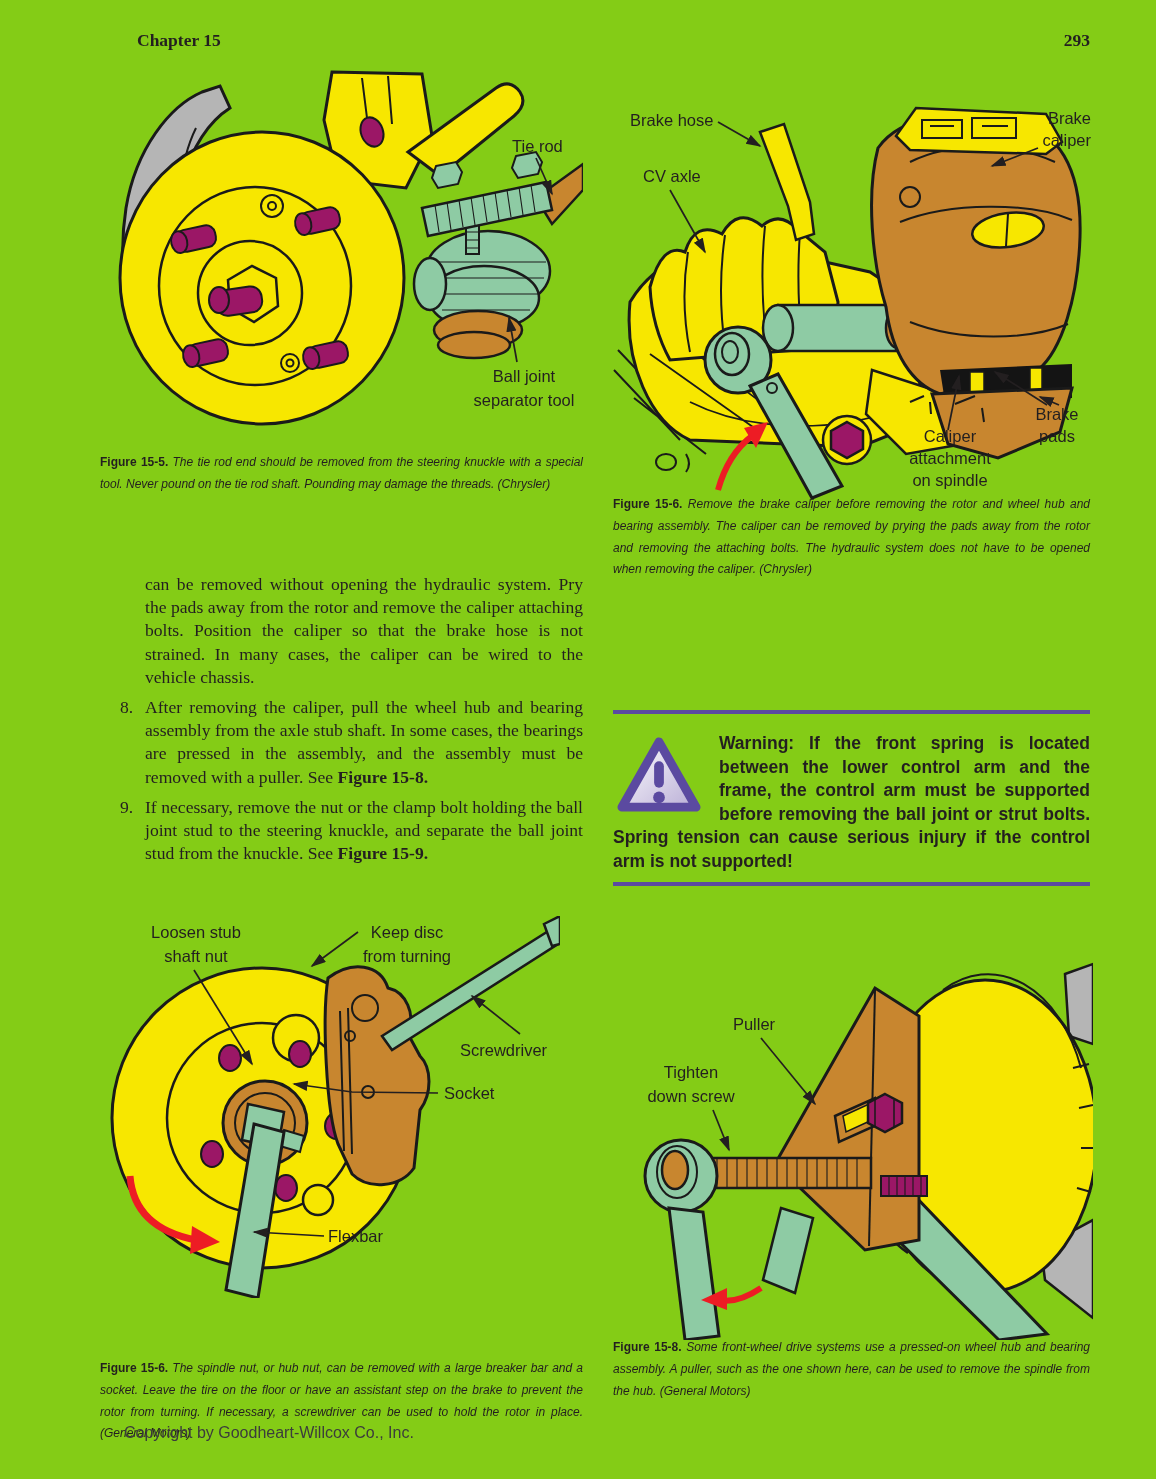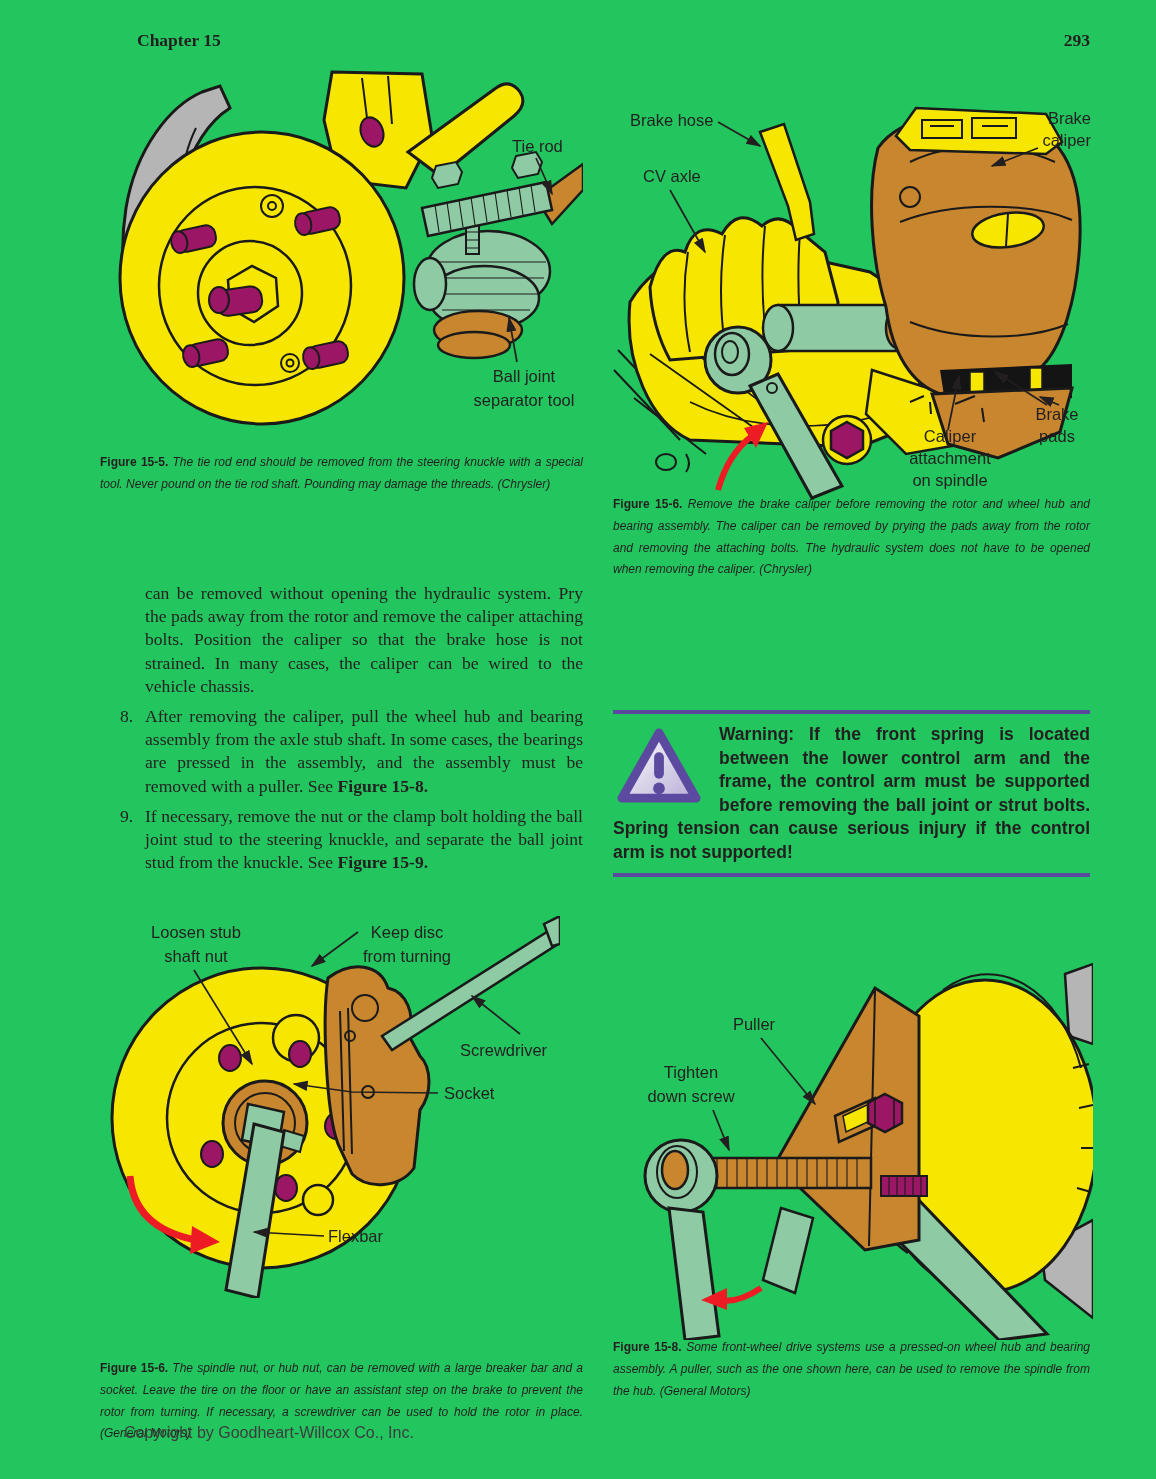--- a/index.html
+++ b/index.html
@@ -1,16 +1,16 @@
 <!DOCTYPE html>
 <html><head>
 <meta charset="utf-8">
 <style>
   html,body { margin:0; padding:0; background:#ffffff; }
-  .page { position:relative; width:1156px; height:1479px; background:#22c55e;
+  .page { position:relative; width:1156px; height:1479px; background:#84cc16;
           font-family:"Liberation Serif", serif; color:#231f20; overflow:hidden; }
 
   
   .header { position:absolute; left:100px; top:30px; width:990px; display:flex;
             align-items:baseline; font-weight:bold; font-size:17.5px;
             font-family:"Liberation Serif", serif; padding-left:0; }
   .header .chapter { margin-left:37px; }
   .header .title   { margin-left:22px; }
   .header .pageno  { margin-left:auto; }
 
@@ -22,36 +22,36 @@
 
   
   .caption { position:absolute; font-family:"Liberation Sans", sans-serif;
              font-size:12px; line-height:21.8px; text-align:justify; color:#231f20; }
   .cap-label { font-weight:bold; font-style:normal; }
   .cap-text  { font-style:italic; }
 
   
   .bodytext { position:absolute; left:100px; top:566px; width:483px;
               font-size:17.6px; line-height:23.2px; text-align:justify; }
-  .para { margin:16px 0 6px 45px; }
+  .para { margin:7px 0 6px 45px; }
   .step { position:relative; padding-left:45px; margin-top:7px; }
   .step .num { position:absolute; left:20px; top:0; }
   .step-right { position:absolute; left:613px; top:620px; width:477px;
                 font-size:17.6px; line-height:23.2px; text-align:justify;
                 padding-left:0; font-family:"Liberation Serif", serif; }
   .step-right .inner { position:relative; padding-left:38px; }
   .step-right .num { position:absolute; left:0; top:0; }
   .figref { font-weight:bold; }
 
   
   .warning { position:absolute; left:613px; top:710px; width:477px;
              font-family:"Liberation Sans", sans-serif; font-weight:bold;
              font-size:17.5px; line-height:23.5px; text-align:justify; color:#231f20; }
   .rule { height:4px; background:#5b4aa0; }
-  .warning .content { padding:9px 0 9px; overflow:hidden; }
+  .warning .content { padding:18px 0 9px; overflow:hidden; }
   .warn-triangle { float:left; width:88px; height:82px; margin:2px 16px 4px 2px; }
 
   .copyright { position:absolute; left:100px; top:1424px;
                font-family:"Liberation Sans", sans-serif; font-size:16px; color:#3c3c3c;margin-left:24px; }
 </style>
 </head>
 <body>
 
 <div class="page">
 

